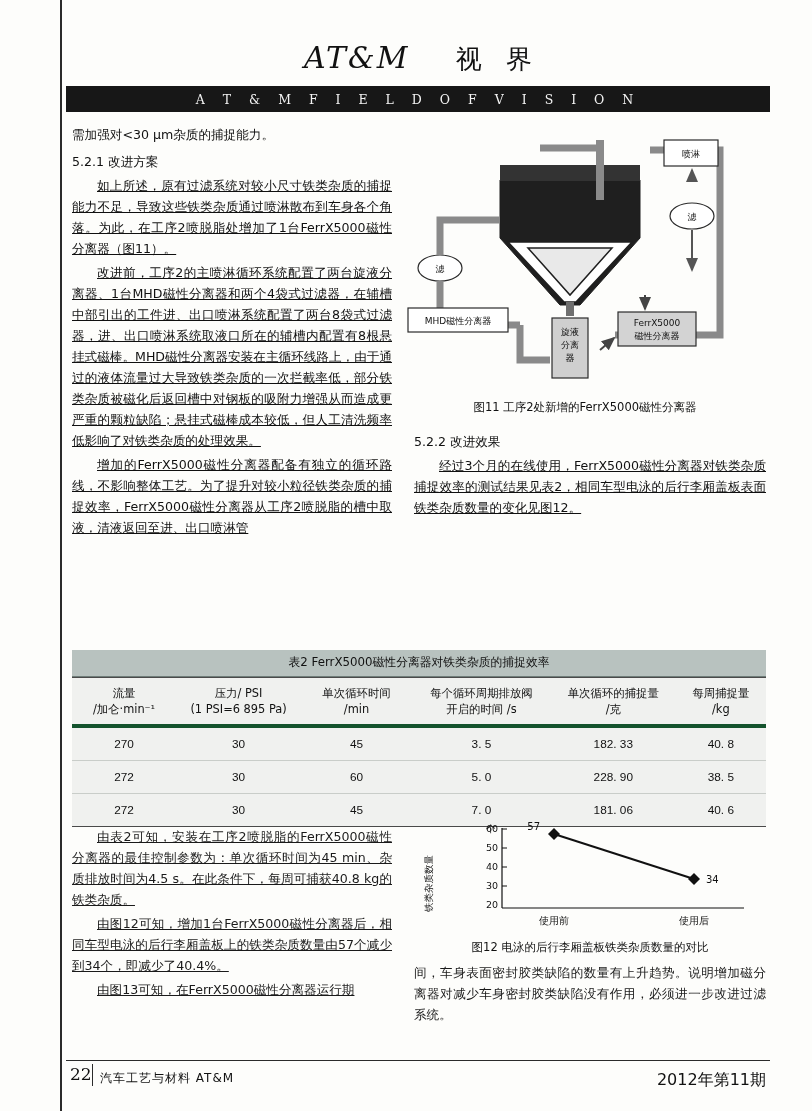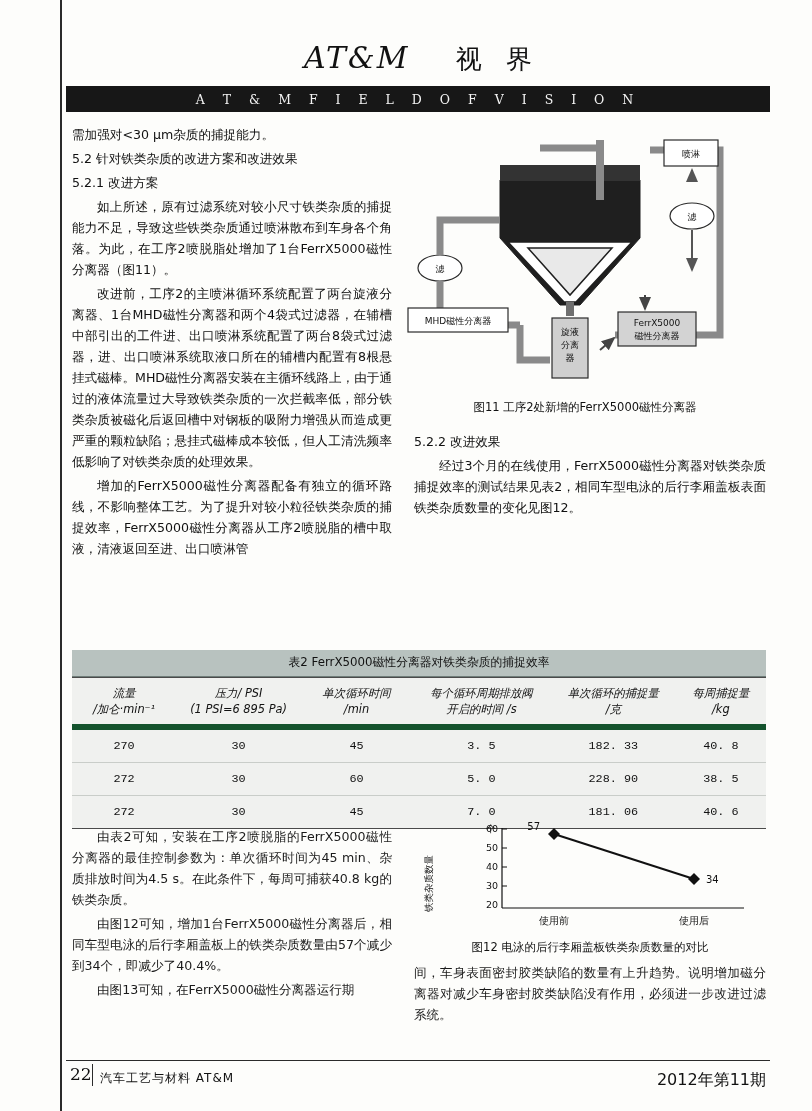--- a/index.html
+++ b/index.html
@@ -41,21 +41,21 @@
     position:absolute;left:72px;top:124px;width:320px;
     font-size:12.6px;line-height:21px;color:#101010;
     text-align:justify;
   }
   .col-right{
     position:absolute;left:414px;top:124px;width:352px;
     font-size:12.6px;line-height:21px;color:#101010;
     text-align:justify;
   }
   p{margin:0 0 0 0;}
-  .ind{text-indent:25px;}
+  .ind{text-indent:25px;text-decoration:underline;}
   .heading{margin:0;}
   .sp{height:3px;}
 
   
   .fig11{
     position:absolute;left:400px;top:120px;width:370px;height:280px;
   }
   .fig11 svg{display:block;}
   .fig11cap{
     position:absolute;left:400px;top:400px;width:370px;
@@ -68,24 +68,24 @@
   }
   .tbl-title{
     background:#b8c2bf;color:#111;font-size:11.8px;
     text-align:center;padding:5px 4px;border-bottom:1px solid #6f7d79;
   }
   table{border-collapse:collapse;width:100%;background:#f0f1ef;}
   thead th{
     font-weight:normal;font-size:11.4px;line-height:16px;color:#111;
     padding:7px 2px 7px 2px;text-align:center;vertical-align:top;
   }
-  thead tr{border-bottom:6px solid #14532d;font-style:italic;}
+  thead tr{border-bottom:4px solid #14532d;}
   tbody td{
     font-size:11.8px;text-align:center;padding:9px 2px;color:#111;
-    font-family:Liberation Mono, monospace;
+    font-family:Liberation Sans, sans-serif;
   }
   tbody tr{border-bottom:1px solid #c9cdc9;}
   tbody tr:last-child{border-bottom:1px solid #4a4a4a;}
   .tbl-head-top{border-top:1px solid #4a4a4a;}
 
   
   .fig12{
     position:absolute;left:414px;top:820px;width:352px;height:120px;
   }
   .fig12cap{
@@ -134,21 +134,20 @@
       <span class="ital">AT&amp;M</span>
       &nbsp;&nbsp;
       <span class="cn">视 界</span>
     </span>
   </div>
   <div class="blackbar">A T &amp; M   F I E L D   O F   V I S I O N</div>
 
   <div class="col-left">
     <p>需加强对&lt;30 μm杂质的捕捉能力。</p>
     <div class="sp"></div>
-    <p class="heading">5.2  针对铁类杂质的改进方案和改进效果</p>
     <div class="sp"></div>
     <p class="heading">5.2.1  改进方案</p>
     <div class="sp"></div>
     <p class="ind">如上所述，原有过滤系统对较小尺寸铁类杂质的捕捉能力不足，导致这些铁类杂质通过喷淋散布到车身各个角落。为此，在工序2喷脱脂处增加了1台FerrX5000磁性分离器（图11）。</p>
     <div class="sp"></div>
     <p class="ind">改进前，工序2的主喷淋循环系统配置了两台旋液分离器、1台MHD磁性分离器和两个4袋式过滤器，在辅槽中部引出的工件进、出口喷淋系统配置了两台8袋式过滤器，进、出口喷淋系统取液口所在的辅槽内配置有8根悬挂式磁棒。MHD磁性分离器安装在主循环线路上，由于通过的液体流量过大导致铁类杂质的一次拦截率低，部分铁类杂质被磁化后返回槽中对钢板的吸附力增强从而造成更严重的颗粒缺陷；悬挂式磁棒成本较低，但人工清洗频率低影响了对铁类杂质的处理效果。</p>
     <div class="sp"></div>
     <p class="ind">增加的FerrX5000磁性分离器配备有独立的循环路线，不影响整体工艺。为了提升对较小粒径铁类杂质的捕捉效率，FerrX5000磁性分离器从工序2喷脱脂的槽中取液，清液返回至进、出口喷淋管</p>
   </div>
 

